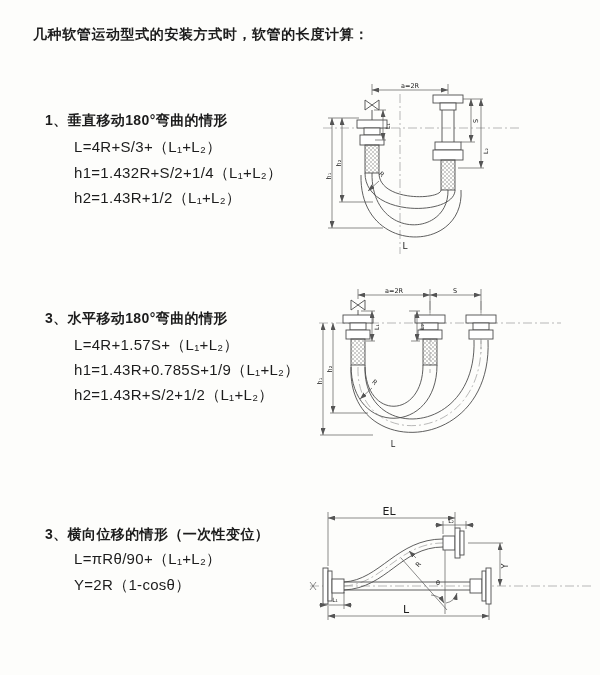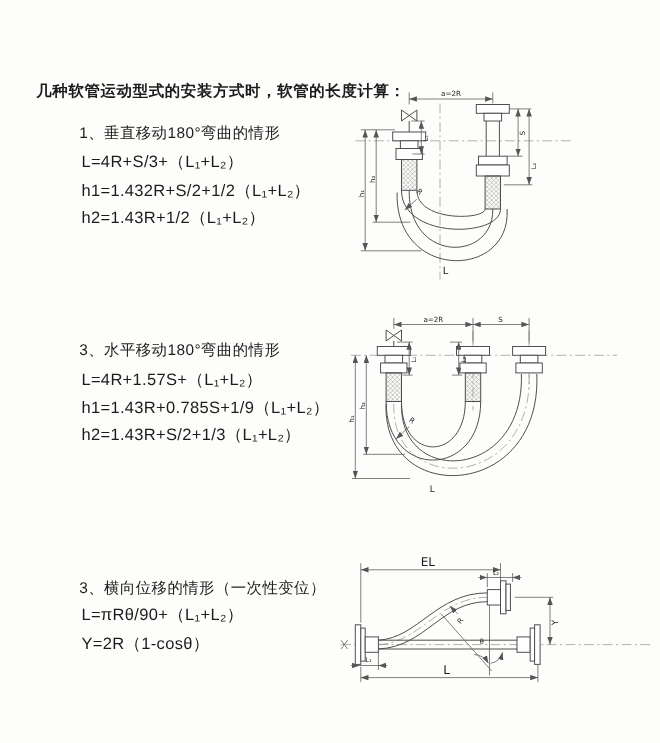--- a/index.html
+++ b/index.html
@@ -6,25 +6,25 @@
   body{
     width:600px;height:675px;
     background:var(--paper,#fdfdfb);
     font-family:"Liberation Sans","DejaVu Sans",sans-serif;
     color:var(--ink,#1c1c1c);
     position:relative;overflow:hidden;
   }
   .page{position:absolute;inset:0;}
   .doc-title{
     position:absolute;left:33px;top:26px;
-    font-size:14px;font-weight:bold;letter-spacing:.6px;white-space:nowrap;margin-top:48px;
+    font-size:14px;font-weight:bold;letter-spacing:.6px;white-space:nowrap;
   }
   .sec-heading{
-    position:absolute;left:72px;
-    font-size:14px;font-weight:normal;letter-spacing:.4px;white-space:nowrap;
+    position:absolute;left:45px;
+    font-size:14px;font-weight:bold;letter-spacing:.4px;white-space:nowrap;
   }
   .formula{
     position:absolute;left:74px;
     font-size:15px;font-weight:normal;letter-spacing:.3px;white-space:nowrap;
   }
   svg{position:absolute;overflow:visible;}
   svg text{
     font-family:"DejaVu Sans","Liberation Sans",sans-serif;
     fill:var(--ink,#1c1c1c);
   }
@@ -35,21 +35,21 @@
 </style>
 </head>
 <body>
 
 <div class="page">
 
   <div class="doc-title">几种软管运动型式的安装方式时，软管的长度计算：</div>
 
   <div class="sec-heading" style="top:112px">1、垂直移动180°弯曲的情形</div>
   <div class="formula" style="top:138px">L=4R+S/3+（L₁+L₂）</div>
-  <div class="formula" style="top:164px">h1=1.432R+S/2+1/2（L₁+L₂）</div>
+  <div class="formula" style="top:164px">h1=1.432R+S/2+1/4（L₁+L₂）</div>
   <div class="formula" style="top:189px">h2=1.43R+1/2（L₁+L₂）</div>
 
   <svg style="left:315px;top:78px" width="210" height="182" viewBox="0 0 210 182">
     <defs>
       <marker id="ar1" markerUnits="userSpaceOnUse" markerWidth="7" markerHeight="5" refX="7" refY="2.5" orient="auto-start-reverse">
         <path d="M0,0 L7,2.5 L0,5 Z" fill="#555"></path>
       </marker>
       <pattern id="ht1" width="4" height="4" patternUnits="userSpaceOnUse">
         <path d="M0,4 L4,0 M0,0 L4,4" stroke="#9a9a9a" stroke-width="0.5"></path>
       </pattern>
@@ -124,21 +124,21 @@
       <line class="dim" x1="166" y1="21" x2="166" y2="90" marker-start="url(#ar1)" marker-end="url(#ar1)"></line>
       <text font-size="6" text-anchor="middle" transform="rotate(-90,170.5,73)" x="170.5" y="75">L₂</text>
 
       <text font-size="9" text-anchor="middle" x="90" y="171">L</text>
     </g>
   </svg>
 
   <div class="sec-heading" style="top:310px">3、水平移动180°弯曲的情形</div>
   <div class="formula" style="top:336px">L=4R+1.57S+（L₁+L₂）</div>
   <div class="formula" style="top:361px">h1=1.43R+0.785S+1/9（L₁+L₂）</div>
-  <div class="formula" style="top:386px">h2=1.43R+S/2+1/3（L₁+L₂）</div>
+  <div class="formula" style="top:386px">h2=1.43R+S/2+1/2（L₁+L₂）</div>
 
   <svg style="left:313px;top:283px" width="255" height="180" viewBox="0 0 255 180">
     <defs>
       <marker id="ar2" markerUnits="userSpaceOnUse" markerWidth="7" markerHeight="5" refX="7" refY="2.5" orient="auto-start-reverse">
         <path d="M0,0 L7,2.5 L0,5 Z" fill="#555"></path>
       </marker>
       <pattern id="ht2" width="4" height="4" patternUnits="userSpaceOnUse">
         <path d="M0,4 L4,0 M0,0 L4,4" stroke="#9a9a9a" stroke-width="0.5"></path>
       </pattern>
     </defs>

